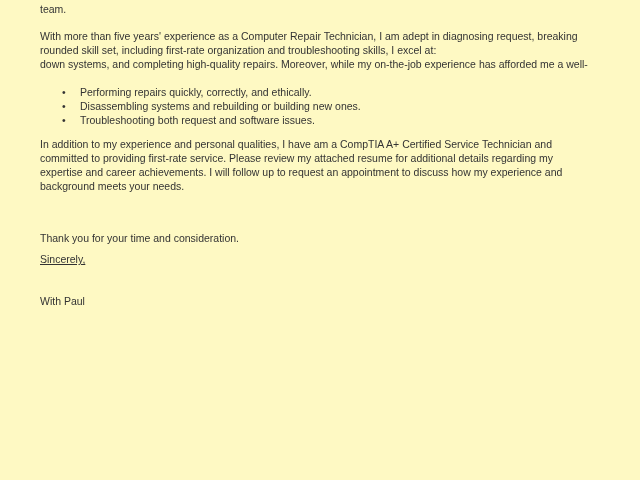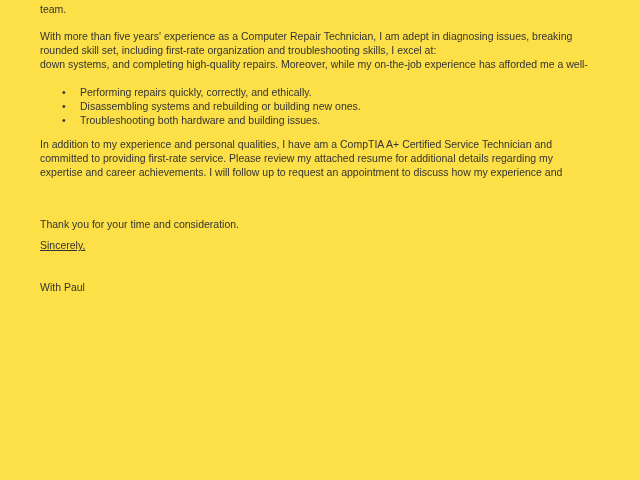--- a/index.html
+++ b/index.html
@@ -4,21 +4,21 @@
 <style>
   html, body {
     margin: 0;
     padding: 0;
     background: #ffffff;
   }
   .page {
     position: relative;
     width: 640px;
     height: 480px;
-    background: #fde047;
+    background: #fef9c3;
     box-sizing: border-box;
     padding: 2px 38px 0 40px;
     font-family: "Liberation Sans", "DejaVu Sans", sans-serif;
     font-size: 10.5px;
     line-height: 14px;
     color: #333333;
     overflow: hidden;
   }
   .line {
     height: 14px;
@@ -44,41 +44,42 @@
   .para-sincerely  { margin-bottom: 28px; text-decoration: underline; }
 </style>
 </head>
 <body>
 
 <div class="page">
 
   <div class="line para-frag">team.</div>
 
   <div class="para">
-    <div class="line">With more than five years' experience as a Computer Repair Technician, I am adept in diagnosing issues, breaking</div>
+    <div class="line">With more than five years' experience as a Computer Repair Technician, I am adept in diagnosing request, breaking</div>
     <div class="line">rounded skill set, including first-rate organization and troubleshooting skills, I excel at:</div>
     <div class="line">down systems, and completing high-quality repairs. Moreover, while my on-the-job experience has afforded me a well-</div>
   </div>
 
   <ul class="bullets">
     <li class="bullet-item">
       <span class="dot">•</span><span>Performing repairs quickly, correctly, and ethically.</span>
     </li>
     <li class="bullet-item">
       <span class="dot">•</span><span>Disassembling systems and rebuilding or building new ones.</span>
     </li>
     <li class="bullet-item">
-      <span class="dot">•</span><span>Troubleshooting both hardware and building issues.</span>
+      <span class="dot">•</span><span>Troubleshooting both request and software issues.</span>
     </li>
   </ul>
 
   <div class="para">
     <div class="line">In addition to my experience and personal qualities, I have am a CompTIA A+ Certified Service Technician and</div>
     <div class="line">committed to providing first-rate service. Please review my attached resume for additional details regarding my</div>
     <div class="line">expertise and career achievements. I will follow up to request an appointment to discuss how my experience and</div>
+    <div class="line">background meets your needs.</div>
   </div>
 
   <div class="line para-thanks">Thank you for your time and consideration.</div>
 
   <div class="line para-sincerely">Sincerely,</div>
 
   <div class="line">With Paul</div>
 
 </div>
 

